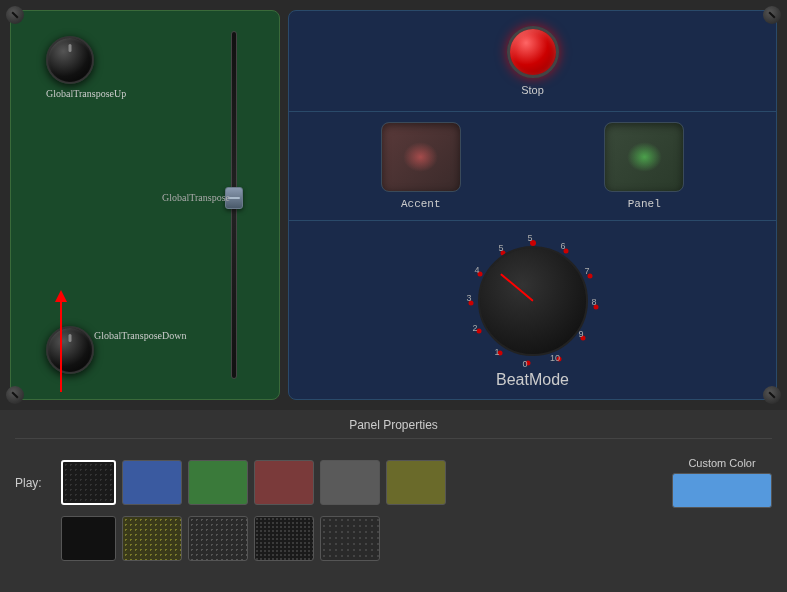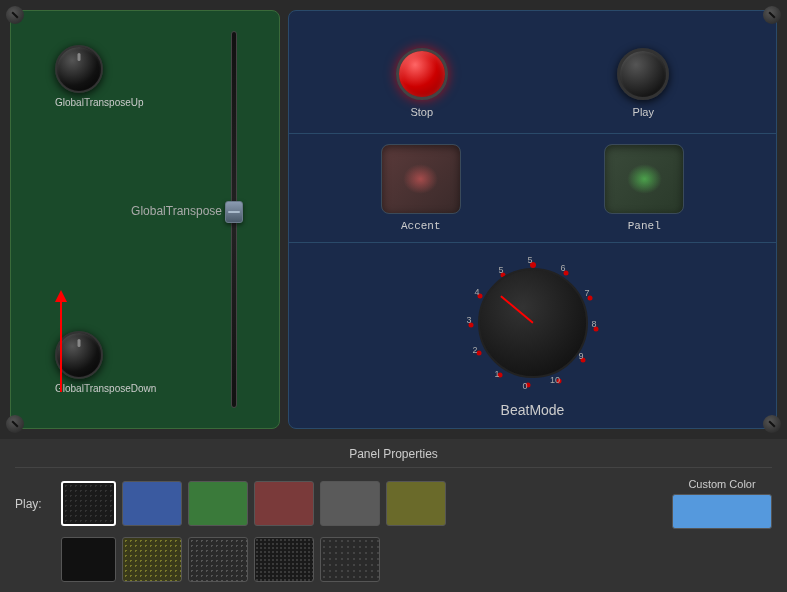--- a/index.html
+++ b/index.html
@@ -46,25 +46,26 @@
     .screw-tr { top: 6px; right: 6px; }
     .screw-bl { bottom: 6px; left: 6px; }
     .screw-br { bottom: 6px; right: 6px; }
 
     
     .left-panel {
       width: 270px;
       background: #1a4a2a;
       border: 1px solid #3a6a3a;
       border-radius: 8px;
-      padding: 24px;
+      padding: 15px;
       display: flex;
       flex-direction: column;
       align-items: flex-start;
       position: relative;
+      font-family: Liberation Serif, serif;
     }
 
     
     .right-panel {
       flex: 1;
       background: #1a2a4a;
       border: 1px solid #2a4a6a;
       border-radius: 8px;
       display: flex;
       flex-direction: column;
@@ -138,57 +139,56 @@
       right: 2px;
       height: 2px;
       background: #aabbcc;
       transform: translateY(-50%);
       border-radius: 1px;
     }
 
     
     .transpose-label {
       position: absolute;
-      right: 57px;
+      right: 49px;
       top: 48%;
-      font-size: 12px;
+      font-size: 10px;
       color: #aaa;
       transform: translateY(-50%);
     }
 
     
     .top-knob-area {
       display: flex;
       flex-direction: column;
       align-items: flex-start;
       width: 100%;
       padding-left: 20px;
       padding-top: 10px;
       margin-bottom: 20px;
     }
 
     
     .bottom-knob-area {
       display: flex;
-      flex-direction: column;
+      flex-direction: row;
       align-items: flex-start;
       width: 100%;
       padding-left: 20px;
       margin-top: auto;
       margin-bottom: 10px;
     }
 
     
     .transport-section {
       display: flex;
       align-items: center;
       justify-content: space-around;
       padding: 15px 22px;
       border-bottom: 1px solid #2a4a6a;
-      margin-top: 22px;
     }
 
     .transport-btn {
       display: flex;
       flex-direction: column;
       align-items: center;
       gap: 6px;
     }
 
     .transport-label {
@@ -291,39 +291,39 @@
     .beatmode-section {
       flex: 1;
       display: flex;
       flex-direction: column;
       align-items: center;
       justify-content: center;
       padding: 10px;
     }
 
     .beat-label {
-      font-size: 14px;
-      color: #ccc;
-      margin-top: 9px;
+      font-size: 16px;
+      color: #ccc;
+      margin-top: 0;
     }
 
     
     .panel-props {
       background: #333;
       height: 200px;
       display: flex;
       flex-direction: column;
       padding: 8px 15px;
     }
 
     .panel-props-title {
       text-align: center;
       color: #ccc;
       font-size: 12px;
-      margin-bottom: 10px;
+      margin-bottom: 18px;
       border-bottom: 1px solid #444;
       padding-bottom: 6px;
     }
 
     .style-row {
       display: flex;
       align-items: center;
       gap: 6px;
       margin-bottom: 8px;
     }
@@ -435,24 +435,20 @@
       <div class="knob-label">GlobalTransposeDown</div>
     </div>
   </div>
 
   <div class="right-panel">
 
     <div class="transport-section">
       <div class="transport-btn">
         <div class="btn-stop"></div>
         <span class="transport-label">Stop</span>
-      </div>
-      <div class="transport-btn">
-        <div class="btn-play"></div>
-        <span class="transport-label">Play</span>
       </div>
     </div>
 
     <div class="pad-section">
       <div class="pad-btn">
         <div class="pad pad-accent">
           <div class="pad-accent-glow"></div>
         </div>
         <span class="pad-label">Accent</span>
       </div>

